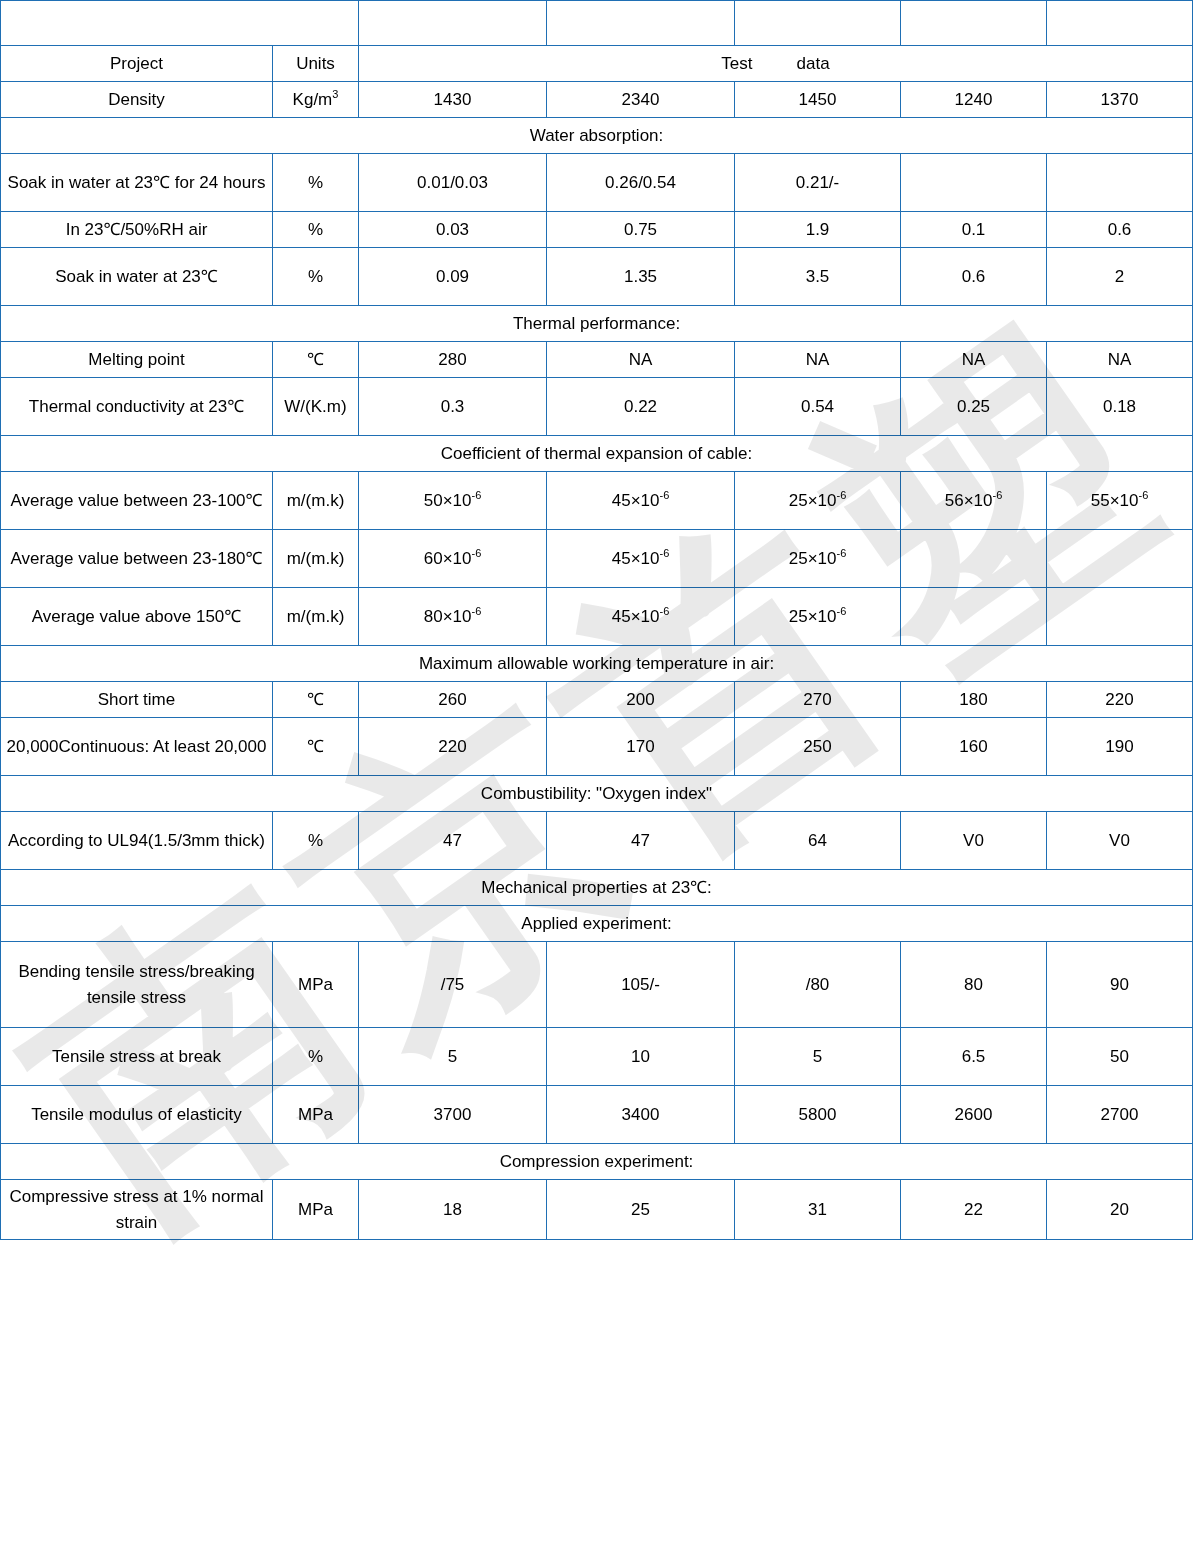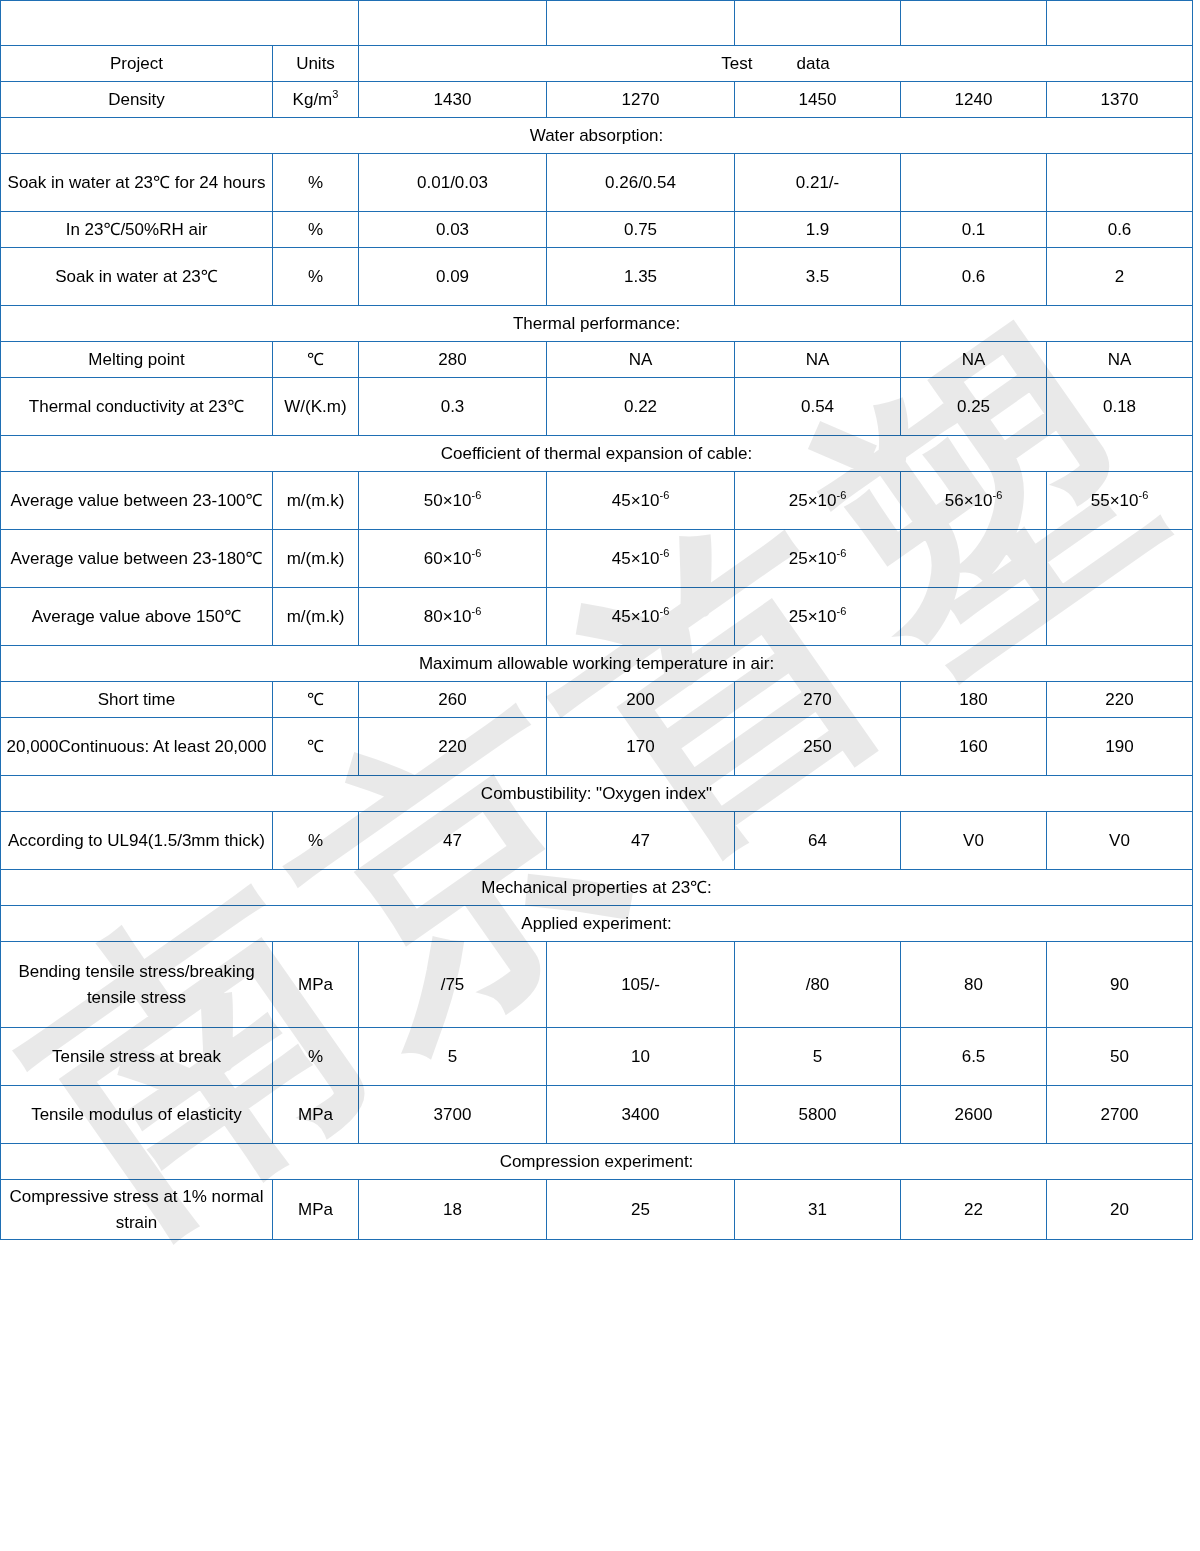--- a/index.html
+++ b/index.html
@@ -132,21 +132,21 @@
   <tbody id="table-body">
       <tr class="normalrow">
         <td class="rowlabel">Project</td>
         <td class="unit">Units</td>
         <td colspan="5">Test<span class="spacer"></span>data</td>
       </tr>
       <tr class="normalrow">
         <td class="rowlabel">Density</td>
         <td class="unit">Kg/m<sup>3</sup></td>
         <td>1430</td>
-        <td>1270</td>
+        <td>2340</td>
         <td>1450</td>
         <td>1240</td>
         <td>1370</td>
       </tr>
       <tr class="sectionrow">
         <td class="section" colspan="7">Water absorption:</td>
       </tr>
       <tr class="tall">
         <td class="rowlabel">Soak in water at 23℃ for 24 hours</td>
         <td class="unit">%</td>

